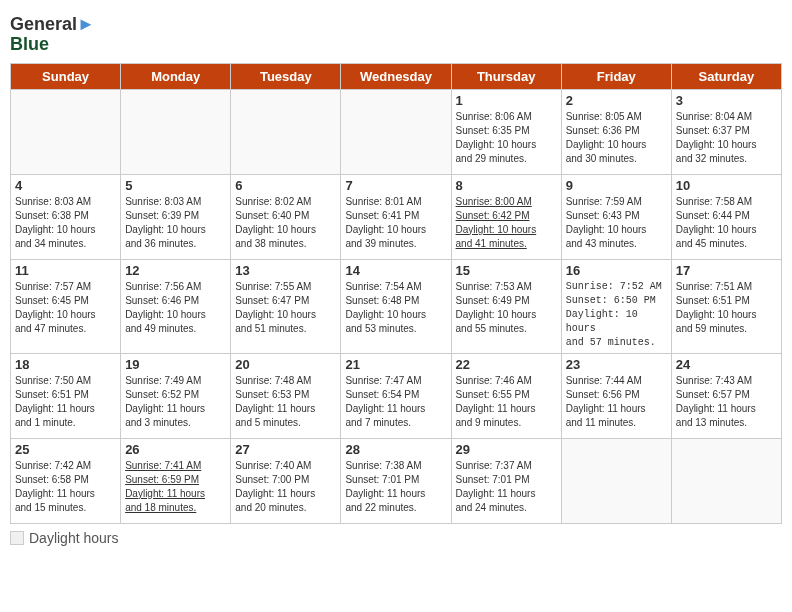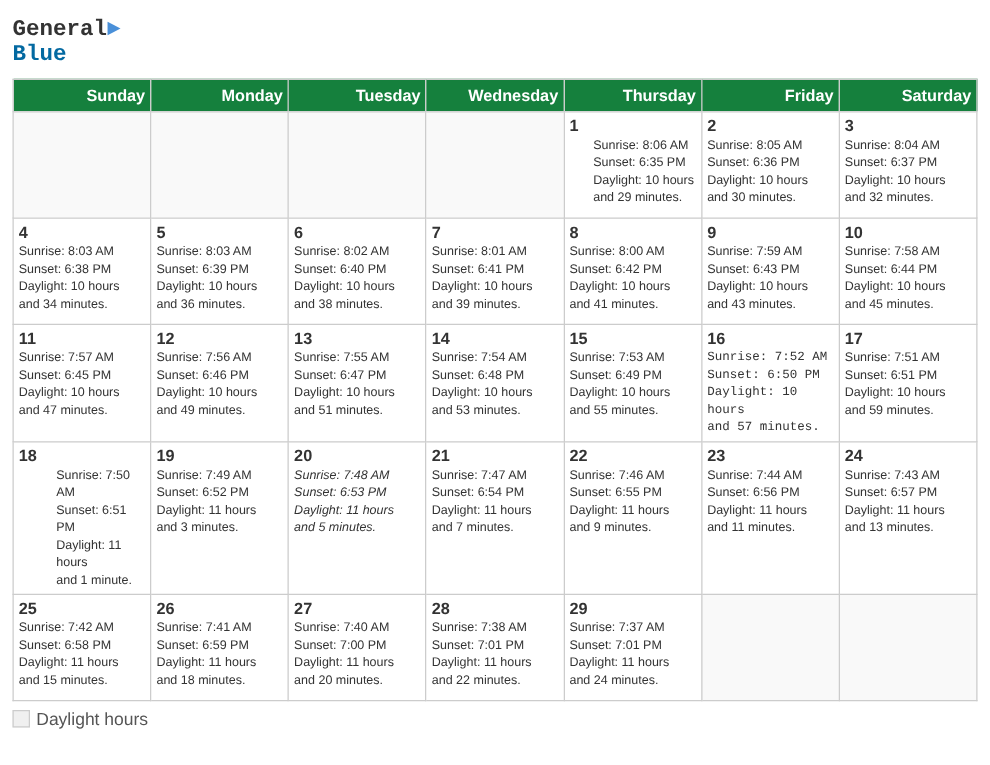--- a/index.html
+++ b/index.html
@@ -8,21 +8,20 @@
       background: #fff;
       width: 792px;
       min-height: 612px;
       padding: 10px;
     }
     .header {
       display: flex;
       justify-content: space-between;
       align-items: center;
       margin-bottom: 8px;
-      font-family: Liberation Mono, monospace;
     }
     .logo {
       display: flex;
       align-items: center;
       margin-top: 5px;
     }
     .logo-text {
       font-size: 18px;
       font-weight: bold;
       color: #333;
@@ -43,26 +42,26 @@
     .location {
       font-size: 16px;
       color: #555;
     }
     .calendar {
       width: 100%;
       border-collapse: collapse;
       table-layout: fixed;
     }
     .calendar th {
-      background-color: #15803d;
+      background-color: #c2410c;
       color: #fff;
       font-size: 13px;
       font-weight: bold;
       padding: 5px 4px;
-      text-align: right;
+      text-align: center;
       border: 1px solid #ccc;
     }
     .calendar td {
       vertical-align: top;
       border: 1px solid #ccc;
       padding: 3px 4px;
       min-height: 80px;
       height: 85px;
       background: #fff;
     }
@@ -98,21 +97,21 @@
 </head>
 <body>
 
 <div class="header">
   <div class="logo">
     <div>
       <div class="logo-text">
         General<span>►</span>
       </div>
       <div class="logo-text">
-        <span style="color:#0369a1;">Blue</span>
+        <span style="color:#14532d;">Blue</span>
       </div>
     </div>
   </div>
   <div class="title-block">
   </div>
 </div>
 
 <table class="calendar">
   <thead>
     <tr id="header-row">
@@ -126,21 +125,21 @@
       </tr>
   </thead>
   <tbody id="calendar-body">
   <tr>
         <td class="empty"></td>
         <td class="empty"></td>
         <td class="empty"></td>
         <td class="empty"></td>
         <td>
           <div class="day-num">1</div>
-          <div class="day-info" style="white-space: pre-line; margin-left: 19px;">Sunrise: 8:06 AM
+          <div class="day-info" style="white-space: pre-line;">Sunrise: 8:06 AM
 Sunset: 6:35 PM
 Daylight: 10 hours
 and 29 minutes.</div>
         </td>
         <td>
           <div class="day-num">2</div>
           <div class="day-info" style="white-space: pre-line;">Sunrise: 8:05 AM
 Sunset: 6:36 PM
 Daylight: 10 hours
 and 30 minutes.</div>
@@ -177,21 +176,21 @@
         </td>
         <td>
           <div class="day-num">7</div>
           <div class="day-info" style="white-space: pre-line;">Sunrise: 8:01 AM
 Sunset: 6:41 PM
 Daylight: 10 hours
 and 39 minutes.</div>
         </td>
         <td>
           <div class="day-num">8</div>
-          <div class="day-info" style="white-space: pre-line;">Sunrise: 8:00 AM
+          <div class="day-info" style="white-space: pre-line; text-decoration: underline;">Sunrise: 8:00 AM
 Sunset: 6:42 PM
 Daylight: 10 hours
 and 41 minutes.</div>
         </td>
         <td>
           <div class="day-num">9</div>
           <div class="day-info" style="white-space: pre-line;">Sunrise: 7:59 AM
 Sunset: 6:43 PM
 Daylight: 10 hours
 and 43 minutes.</div>
@@ -251,35 +250,35 @@
           <div class="day-num">17</div>
           <div class="day-info" style="white-space: pre-line;">Sunrise: 7:51 AM
 Sunset: 6:51 PM
 Daylight: 10 hours
 and 59 minutes.</div>
         </td>
       </tr>
       <tr>
         <td>
           <div class="day-num">18</div>
-          <div class="day-info" style="white-space: pre-line; margin-left: 30px;">Sunrise: 7:50 AM
+          <div class="day-info" style="white-space: pre-line;">Sunrise: 7:50 AM
 Sunset: 6:51 PM
 Daylight: 11 hours
 and 1 minute.</div>
         </td>
         <td>
           <div class="day-num">19</div>
           <div class="day-info" style="white-space: pre-line;">Sunrise: 7:49 AM
 Sunset: 6:52 PM
 Daylight: 11 hours
 and 3 minutes.</div>
         </td>
         <td>
           <div class="day-num">20</div>
-          <div class="day-info" style="white-space: pre-line; font-style: italic;">Sunrise: 7:48 AM
+          <div class="day-info" style="white-space: pre-line;">Sunrise: 7:48 AM
 Sunset: 6:53 PM
 Daylight: 11 hours
 and 5 minutes.</div>
         </td>
         <td>
           <div class="day-num">21</div>
           <div class="day-info" style="white-space: pre-line;">Sunrise: 7:47 AM
 Sunset: 6:54 PM
 Daylight: 11 hours
 and 7 minutes.</div>
@@ -309,21 +308,21 @@
       <tr>
         <td>
           <div class="day-num">25</div>
           <div class="day-info" style="white-space: pre-line;">Sunrise: 7:42 AM
 Sunset: 6:58 PM
 Daylight: 11 hours
 and 15 minutes.</div>
         </td>
         <td>
           <div class="day-num">26</div>
-          <div class="day-info" style="white-space: pre-line;">Sunrise: 7:41 AM
+          <div class="day-info" style="white-space: pre-line; text-decoration: underline;">Sunrise: 7:41 AM
 Sunset: 6:59 PM
 Daylight: 11 hours
 and 18 minutes.</div>
         </td>
         <td>
           <div class="day-num">27</div>
           <div class="day-info" style="white-space: pre-line;">Sunrise: 7:40 AM
 Sunset: 7:00 PM
 Daylight: 11 hours
 and 20 minutes.</div>

